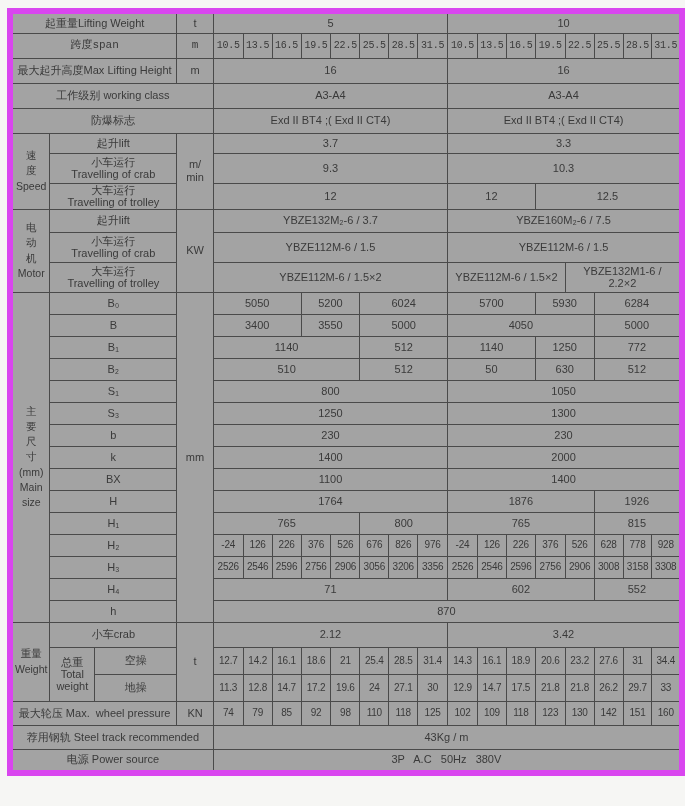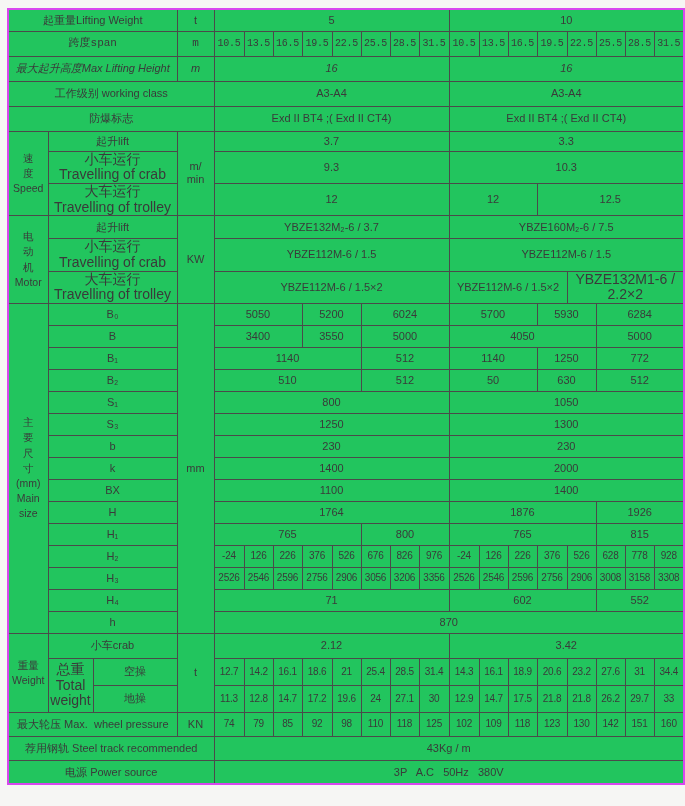--- a/index.html
+++ b/index.html
@@ -8,36 +8,36 @@
     background:#f6f6f4;
     font-family:"Liberation Sans","DejaVu Sans",sans-serif;
     color:#3a3a3a;
     -webkit-font-smoothing:antialiased;
   }
   .page{width:685px;height:806px;overflow:hidden;}
   table.spec{
     border-collapse:collapse;
     table-layout:fixed;
     margin:8px 0 0 7px;
-    border:2px solid #d946ef;
-    background:#22c55e;
+    border:6px solid #d946ef;
+    background:#a3a3a3;
   }
   td{
     border:1px solid #4a4a4a;
     text-align:center;
     vertical-align:middle;
     padding:0 1px;
     font-size:11px;
     line-height:1.18;
     white-space:pre-wrap;
     overflow:hidden;
   }
   td.lab{font-size:11px;}
   td.unit{font-size:11px;}
-  td.small{font-size:14px;line-height:1.12;}
+  td.small{font-size:11px;line-height:1.12;}
   td.vlab{font-size:10.5px;line-height:1.45;}
   tr.num td.val{font-size:10px;letter-spacing:-0.2px;}
 </style>
 </head>
 <body>
 
 <div class="page">
   <table class="spec">
     <colgroup>
         <col style="width: 40px;">
@@ -81,21 +81,21 @@
           <td class="val">31.5</td>
           <td class="val">10.5</td>
           <td class="val">13.5</td>
           <td class="val">16.5</td>
           <td class="val">19.5</td>
           <td class="val">22.5</td>
           <td class="val">25.5</td>
           <td class="val">28.5</td>
           <td class="val">31.5</td>
         </tr>
-        <tr style="height: 25px; font-style: italic;">
+        <tr style="height: 25px;">
           <td colspan="3" class="lab">最大起升高度Max Lifting Height</td>
           <td class="unit">m</td>
           <td colspan="8" class="val">16</td>
           <td colspan="8" class="val">16</td>
         </tr>
         <tr style="height: 25px;">
           <td colspan="4" class="lab">工作级别 working class</td>
           <td colspan="8" class="val">A3-A4</td>
           <td colspan="8" class="val">A3-A4</td>
         </tr>

